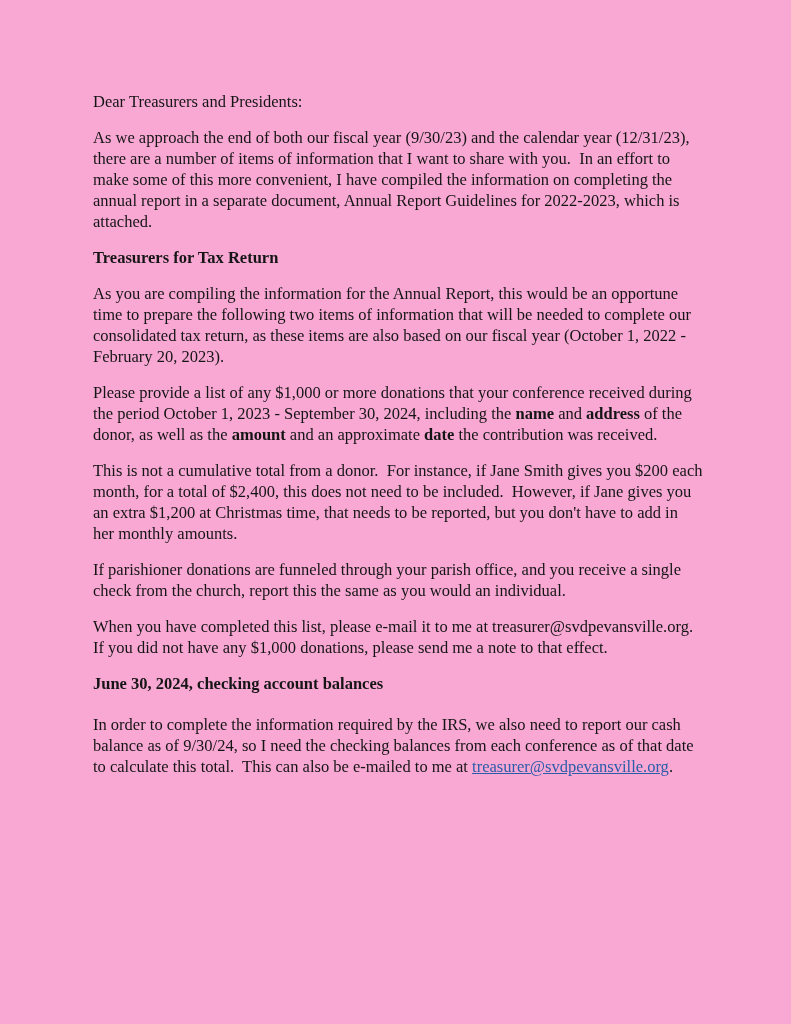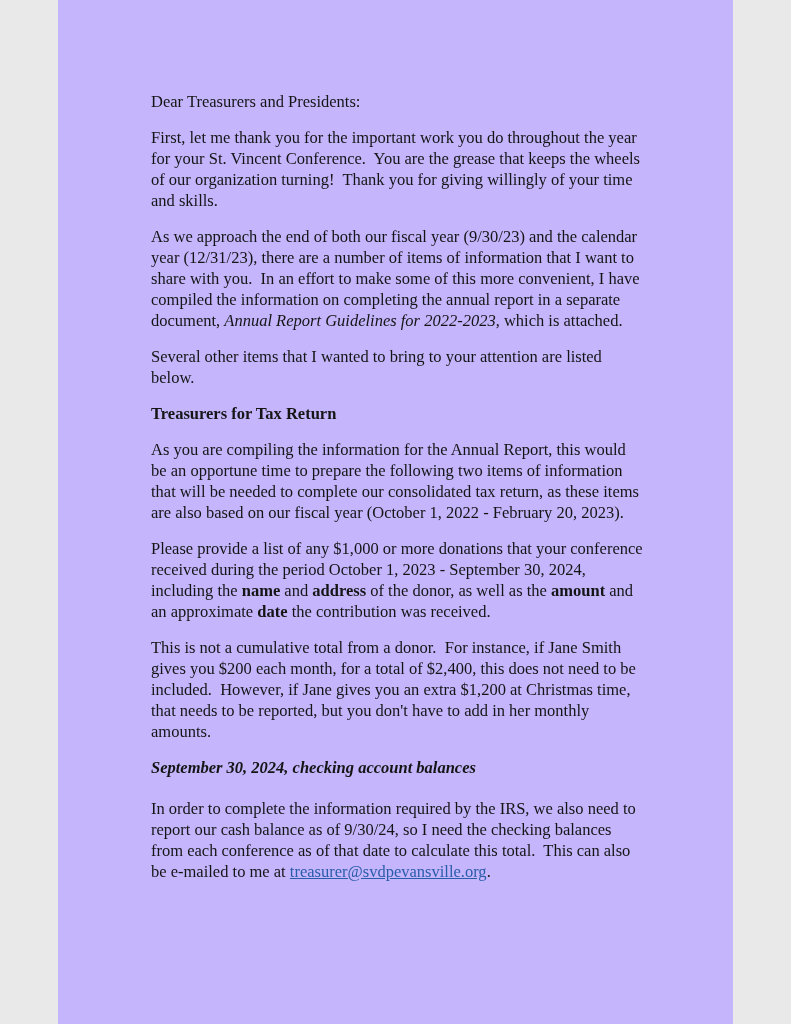--- a/index.html
+++ b/index.html
@@ -1,49 +1,49 @@
 <!DOCTYPE html>
 <html><head>
 <meta charset="utf-8">
 <style>
   html, body { margin: 0; padding: 0; background: #e9e9e9; }
   .page {
     position: relative;
-    width: 675px;
+    width: 791px;
     height: 1024px;
     margin: 0 auto;
-    background: #c4b5fd;
+    background: #f9a8d4;
     box-sizing: border-box;
     padding: 91px 88px 40px 93px;
     font-family: "Liberation Serif", serif;
     font-size: 16.5px;
     line-height: 21px;
     color: #151515;
     overflow: hidden;
   }
   .para {
     margin: 0 0 15px 0;
     white-space: pre-wrap;
   }
   .para:last-child { margin-bottom: 0; margin-top: 20px; }
   .b  { font-weight: bold; }
-  .i  { font-style: italic; }
+  .i  { }
   a.link {
     color: #2a5caa;
     text-decoration: underline;
     cursor: pointer;
   }
 </style>
 </head>
 <body>
 
 <div class="page">
   <p class="para"><span>Dear Treasurers and Presidents:</span></p>
-  <p class="para"><span>First, let me thank you for the important work you do throughout the year for your St. Vincent Conference.  You are the grease that keeps the wheels of our organization turning!  Thank you for giving willingly of your time and skills.</span></p>
   <p class="para"><span>As we approach the end of both our fiscal year (9/30/23) and the calendar year (12/31/23), there are a number of items of information that I want to share with you.  In an effort to make some of this more convenient, I have compiled the information on completing the annual report in a separate document, </span><span class="i">Annual Report Guidelines for 2022-2023</span><span>, which is attached.</span></p>
-  <p class="para"><span>Several other items that I wanted to bring to your attention are listed below.</span></p>
   <p class="para"><span class="b">Treasurers for Tax Return</span></p>
   <p class="para"><span>As you are compiling the information for the Annual Report, this would be an opportune time to prepare the following two items of information that will be needed to complete our consolidated tax return, as these items are also based on our fiscal year (October 1, 2022 - February 20, 2023).</span></p>
   <p class="para"><span>Please provide a list of any $1,000 or more donations that your conference received during the period October 1, 2023 - September 30, 2024, including the </span><span class="b">name</span><span> and </span><span class="b">address</span><span> of the donor, as well as the </span><span class="b">amount</span><span> and an approximate </span><span class="b">date</span><span> the contribution was received.</span></p>
   <p class="para"><span>This is not a cumulative total from a donor.  For instance, if Jane Smith gives you $200 each month, for a total of $2,400, this does not need to be included.  However, if Jane gives you an extra $1,200 at Christmas time, that needs to be reported, but you don't have to add in her monthly amounts.</span></p>
-  <p class="para"><span class="b i">September 30, 2024, checking account balances</span></p>
+  <p class="para"><span>If parishioner donations are funneled through your parish office, and you receive a single check from the church, report this the same as you would an individual.</span></p>
+  <p class="para"><span>When you have completed this list, please e-mail it to me at treasurer@svdpevansville.org.  If you did not have any $1,000 donations, please send me a note to that effect.</span></p>
+  <p class="para"><span class="b i">June 30, 2024, checking account balances</span></p>
   <p class="para"><span>In order to complete the information required by the IRS, we also need to report our cash balance as of 9/30/24, so I need the checking balances from each conference as of that date to calculate this total.  This can also be e-mailed to me at </span><a class="link" href="#">treasurer@svdpevansville.org</a><span>.</span></p>
 </div>
 
 </body></html>

